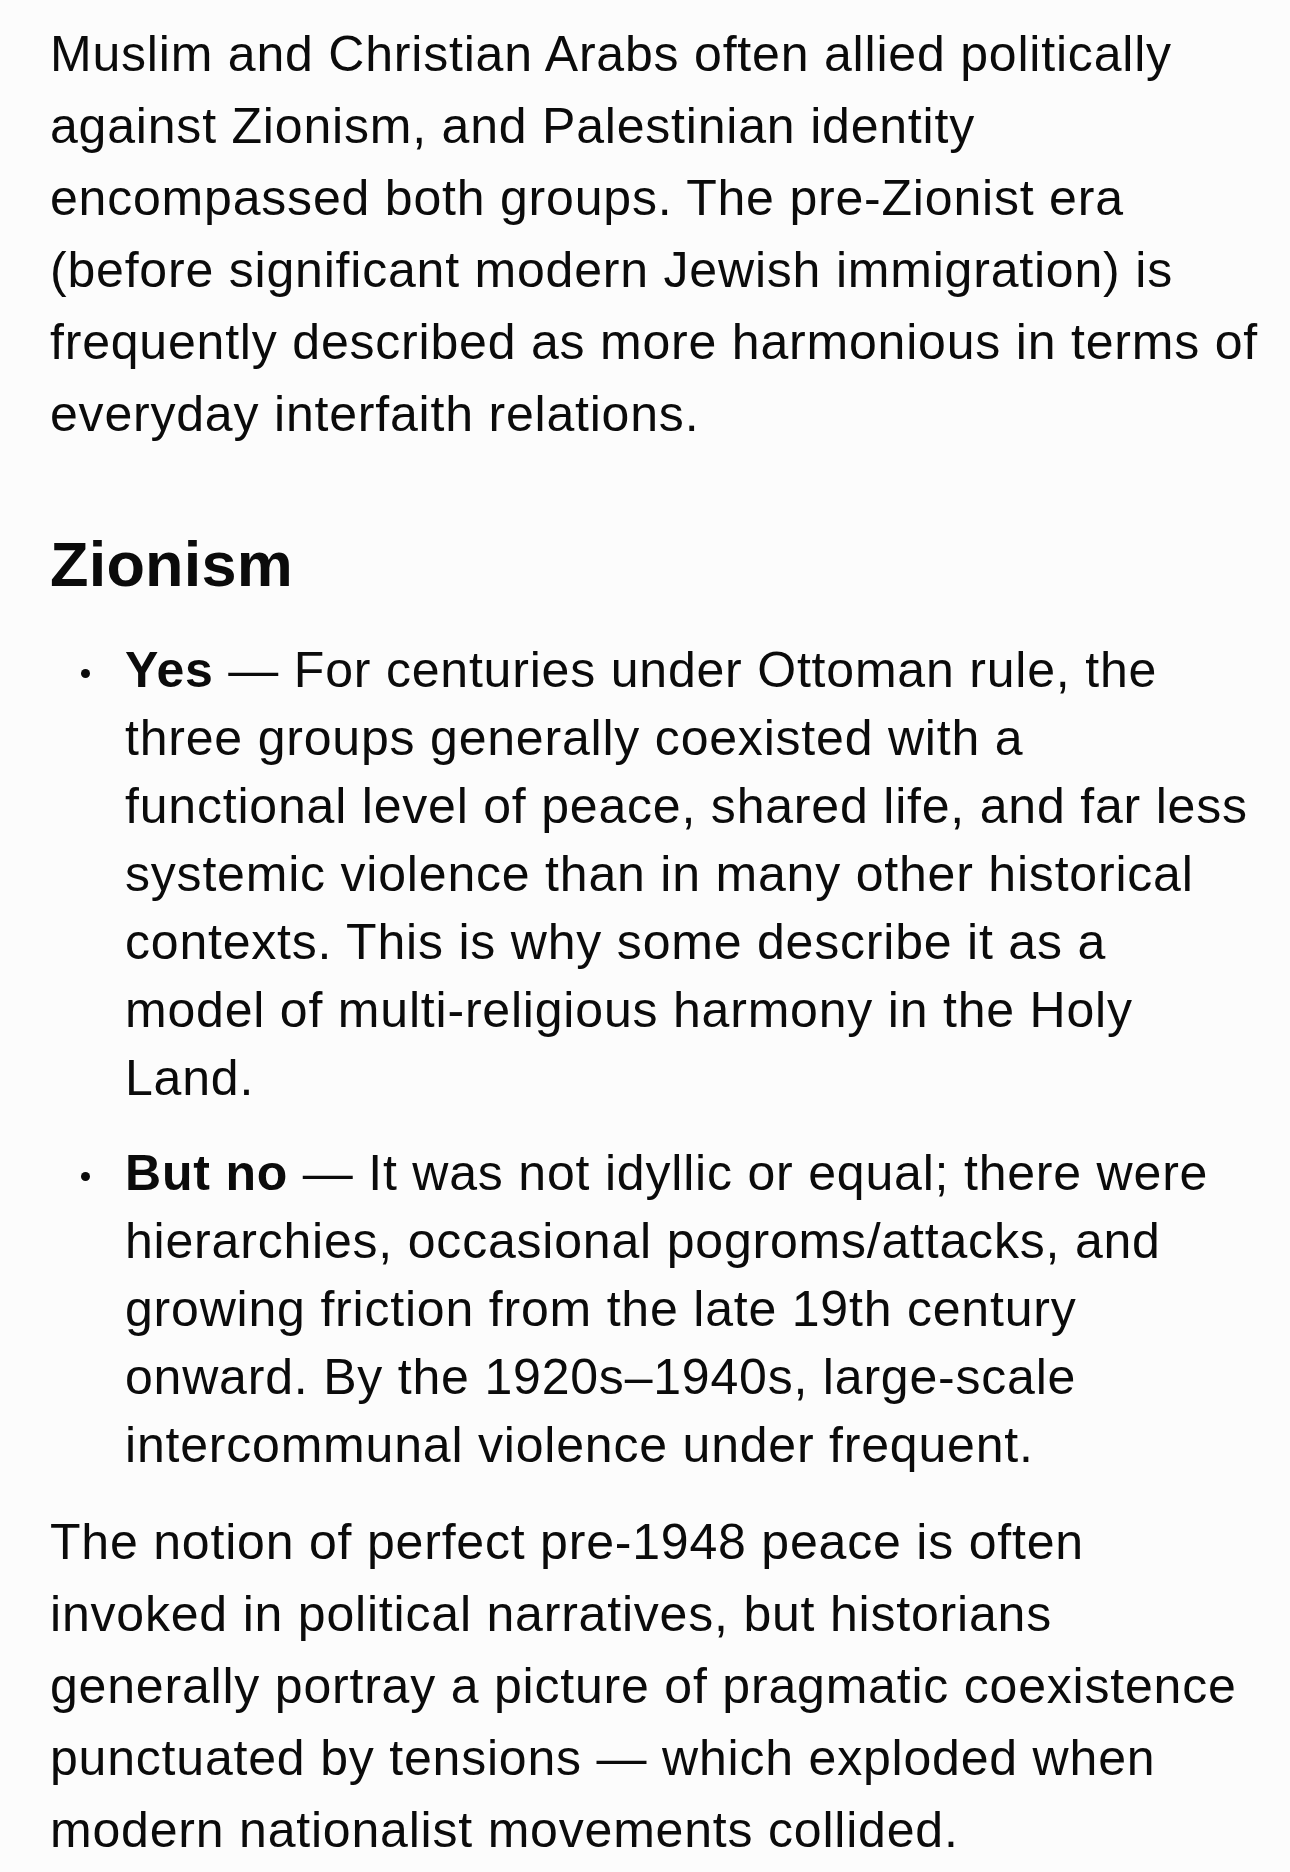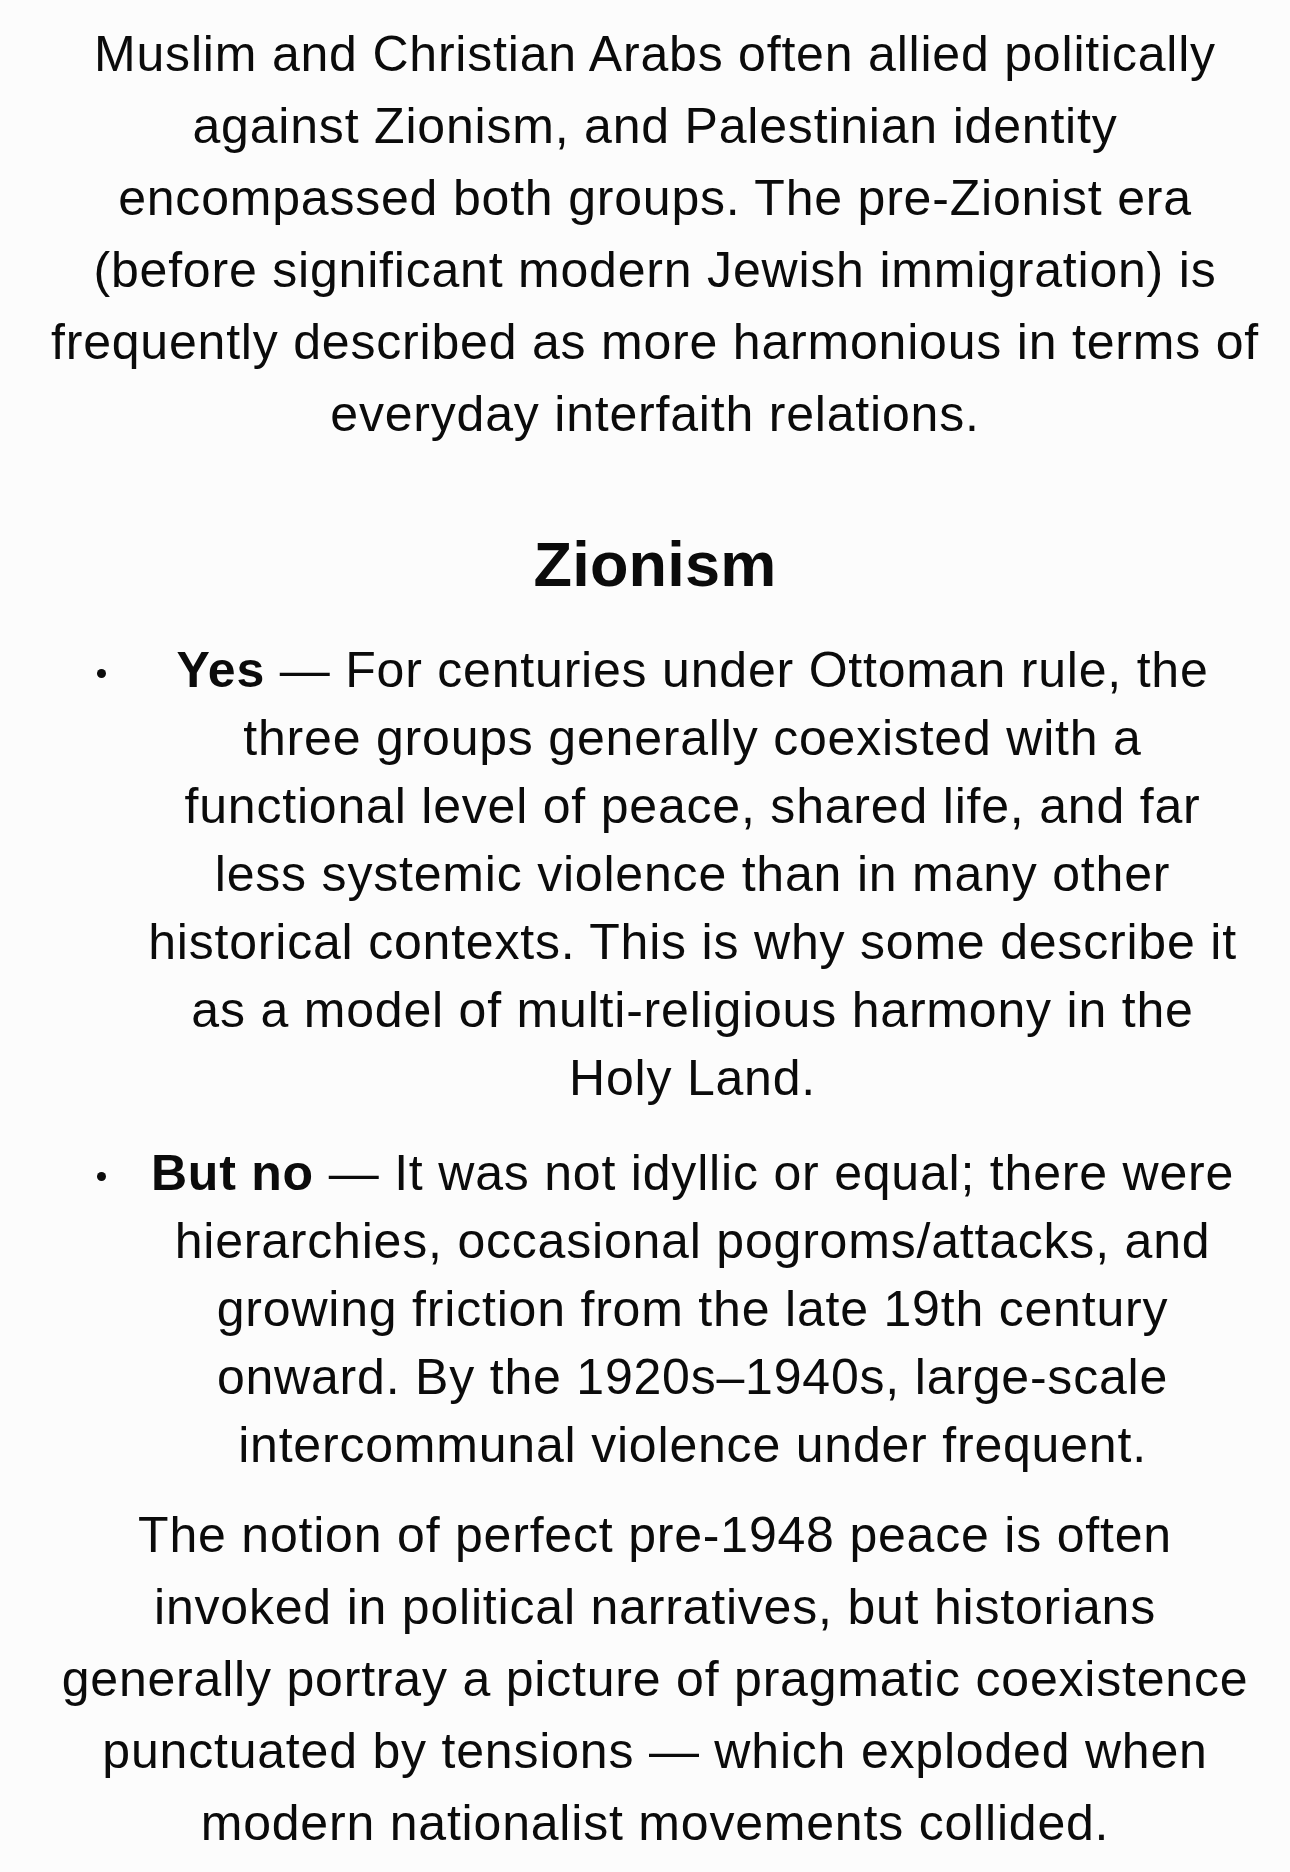--- a/index.html
+++ b/index.html
@@ -13,21 +13,20 @@
     overflow: hidden;
     font-family: "Liberation Sans", "DejaVu Sans", sans-serif;
     color: #0b0b0b;
     -webkit-font-smoothing: antialiased;
   }
   .content {
     box-sizing: border-box;
     width: 1290px;
     height: 1872px;
     padding: 18px 30px 0 50px;
-    text-align: center;
   }
   p.body-text {
     margin: 0;
     font-size: 50px;
     line-height: 72px;
     letter-spacing: 0.8px;
     font-weight: 400;
     color: #0b0b0b;
   }
   h2.section-heading {
@@ -38,21 +37,21 @@
     letter-spacing: 0.2px;
     color: #0b0b0b;
   }
   ul.summary-list {
     list-style: none;
     margin: 34px 0 0 0;
     padding: 0;
   }
   ul.summary-list li {
     position: relative;
-    margin: 16px;
+    margin: 0;
     padding: 0 0 0 75px;
     font-size: 50px;
     line-height: 68px;
     letter-spacing: 0.8px;
     color: #0b0b0b;
   }
   ul.summary-list li + li {
     margin-top: 27px;
   }
   .bullet-dot {
@@ -61,21 +60,21 @@
     top: 33px;
     width: 9px;
     height: 9px;
     border-radius: 50%;
     background: #0b0b0b;
   }
   .lead {
     font-weight: 700;
   }
   p.closing {
-    margin-top: 20px;
+    margin-top: 27px;
   }
 </style>
 </head>
 <body>
 
 <main class="content">
 
   <p class="body-text">Muslim and Christian Arabs often allied politically against Zionism, and Palestinian identity encompassed both groups. The pre-Zionist era (before significant modern Jewish immigration) is frequently described as more harmonious in terms of everyday interfaith relations.</p>
 
   <h2 class="section-heading">Zionism</h2>

